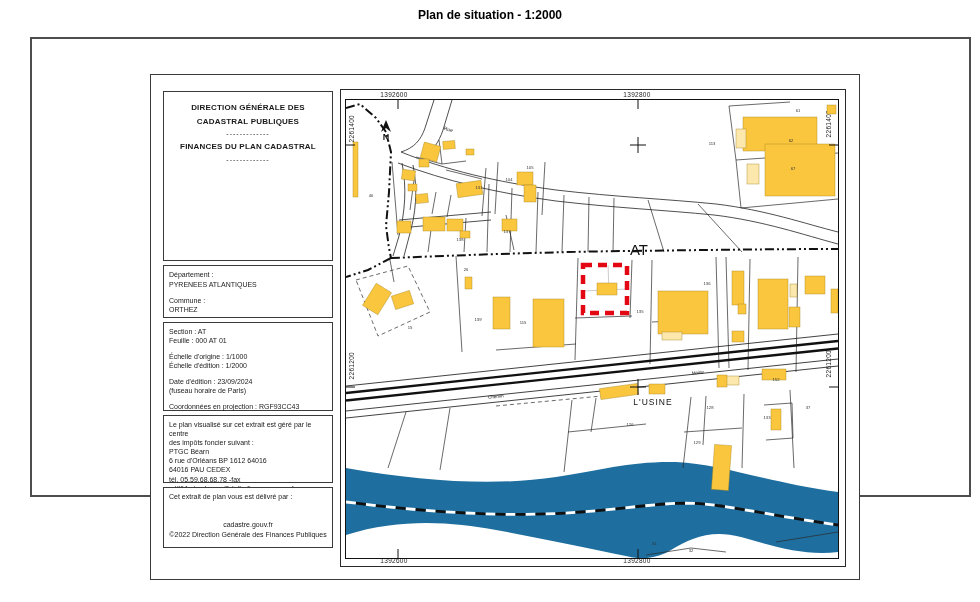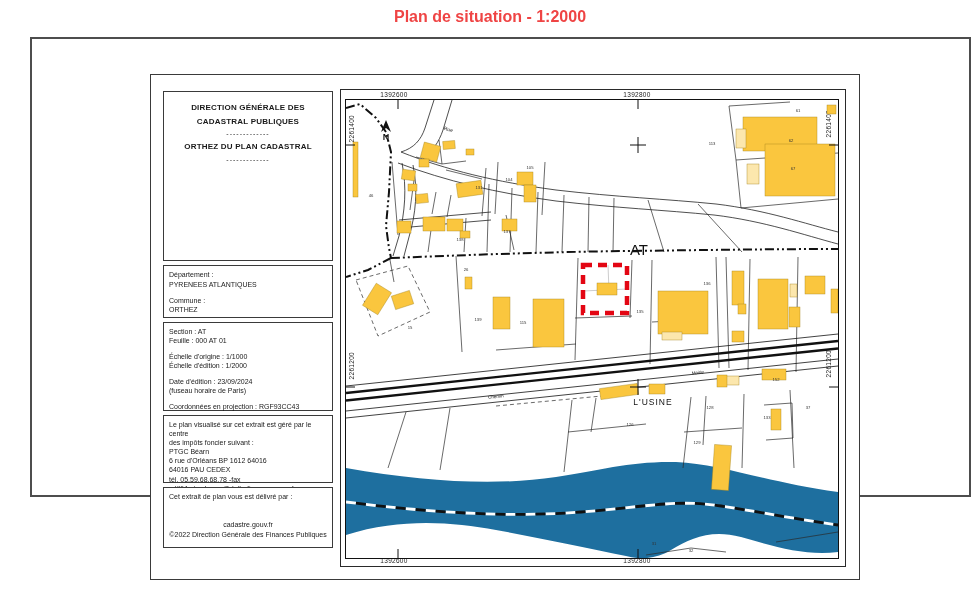--- a/index.html
+++ b/index.html
@@ -1,19 +1,19 @@
 <!DOCTYPE html>
 <html><head>
 <meta charset="utf-8">
 <style>
   html,body{margin:0;padding:0;background:#fff;width:980px;height:602px;overflow:hidden;
     font-family:"Liberation Sans",sans-serif;color:#1a1a1a;}
   .page{position:relative;width:980px;height:602px;background:#fff;}
   .page-title{position:absolute;top:8px;left:0;width:100%;text-align:center;
-    font-size:16px;font-weight:600;color:#ef4444;}
+    font-size:12px;font-weight:600;color:#000000;}
   .outer-frame{position:absolute;left:30px;top:37px;width:941px;height:460px;
     border:2px solid #4d4d4d;box-sizing:border-box;background:#fff;}
   .sheet{position:absolute;left:118px;top:35px;width:710px;height:506px;
     border:1px solid #3a3a3a;box-sizing:border-box;background:#fff;}
   .box{position:absolute;border:1px solid #3a3a3a;background:#fff;box-sizing:border-box;
     padding:4px 5px;font-size:7px;line-height:1.4;color:#1a1a1a;}
   .header-box{left:12px;top:16px;width:170px;height:170px;text-align:center;
     font-size:8px;font-weight:700;padding-top:9px;line-height:1.7;letter-spacing:.2px;}
   .dashes{font-weight:400;letter-spacing:1px;font-size:7px;}
   .location-box{left:12px;top:190px;width:170px;height:53px;}
@@ -44,21 +44,21 @@
   <div class="page-title">Plan de situation - 1:2000</div>
 
   <div class="outer-frame">
     <div class="sheet">
 
       <div>
         <div class="box header-box">
           <div>DIRECTION GÉNÉRALE DES</div>
           <div>CADASTRAL PUBLIQUES</div>
           <div class="dashes">-------------</div>
-          <div>ORTHEZ DU PLAN CADASTRAL</div>
+          <div>FINANCES DU PLAN CADASTRAL</div>
           <div class="dashes">-------------</div>
         </div>
 
         <div class="box location-box">
           <div>Département :</div>
           <div>PYRENEES ATLANTIQUES</div>
           <div class="sp"></div>
           <div>Commune :</div>
           <div>ORTHEZ</div>
         </div>

